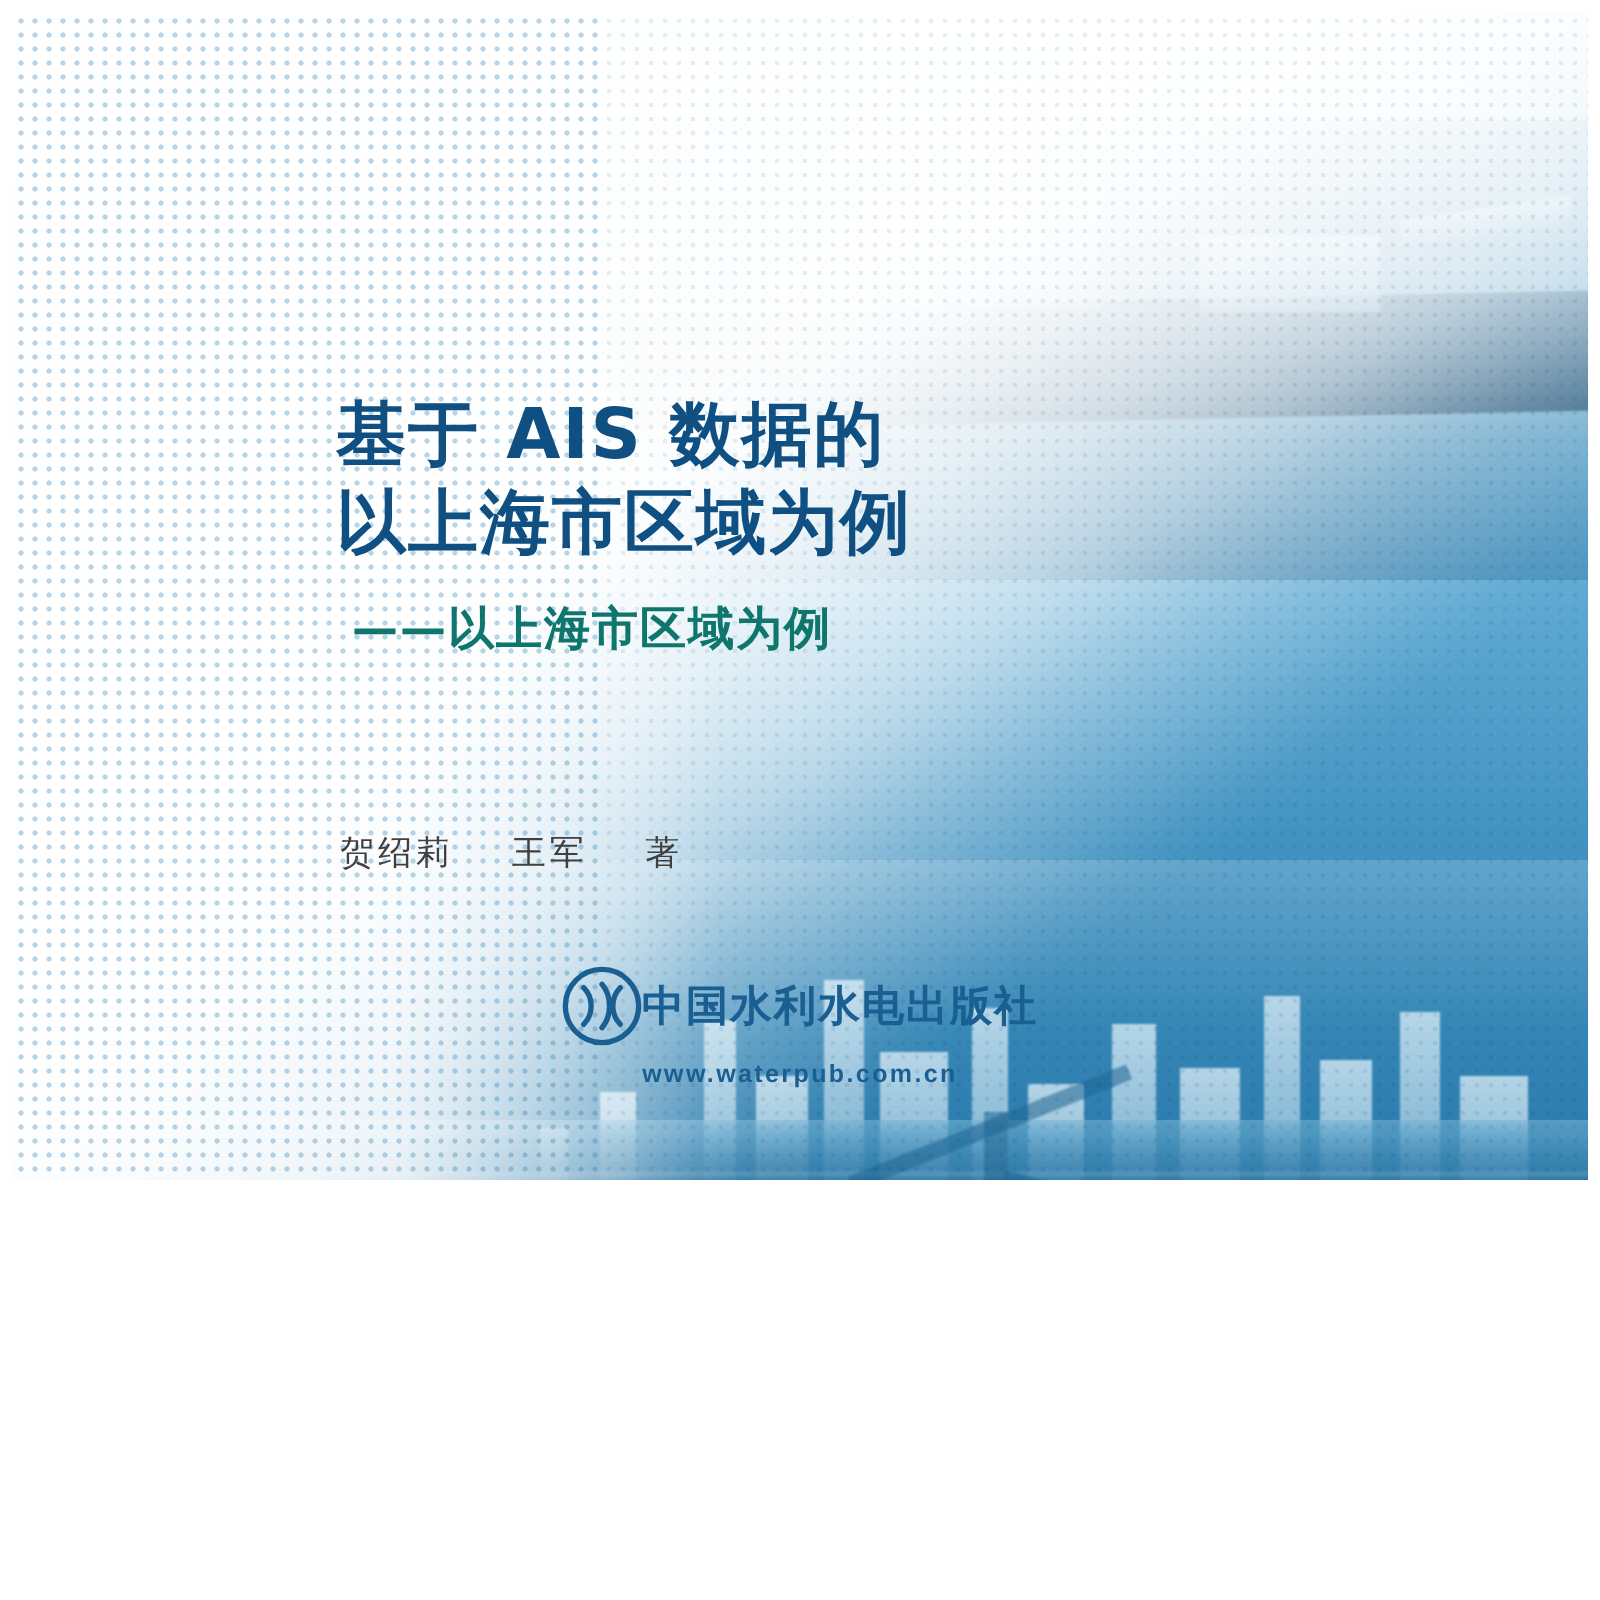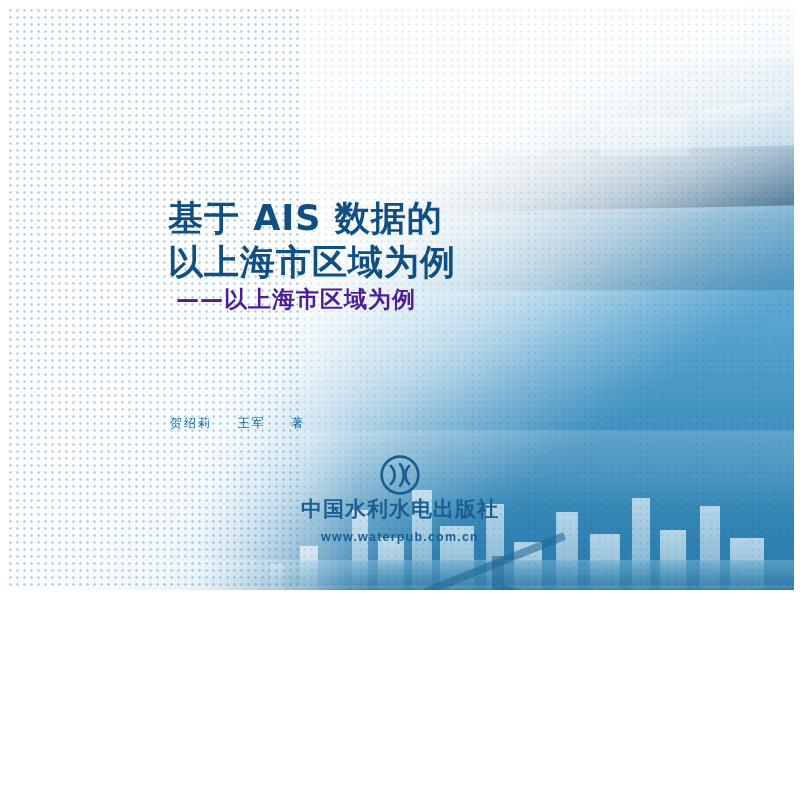--- a/index.html
+++ b/index.html
@@ -187,54 +187,54 @@
   .title-line {
     font-family: "DejaVu Sans", "Liberation Sans", sans-serif;
     font-weight: bold;
     font-size: 35px;
     line-height: 44px;
     color: #0f4f82;
     letter-spacing: 1px;
     white-space: nowrap;
   }
   .subtitle {
+    margin-top: 16px;
     margin-left: 8px;
     font-family: "DejaVu Sans", "Liberation Sans", sans-serif;
     font-weight: bold;
     font-size: 23px;
     line-height: 30px;
-    color: #4c1d95;
+    color: #0f766e;
     letter-spacing: 1px;
     white-space: nowrap;
   }
   .authors {
     position: absolute;
     left: 170px;
     top: 415px;
     font-family: "DejaVu Sans", "Liberation Sans", sans-serif;
-    font-size: 12px;
-    color: #0369a1;
+    font-size: 17px;
+    color: #404040;
     letter-spacing: 2px;
     white-space: nowrap;
   }
   .author-sep { display: inline-block; width: 14px; }
 
   
   .publisher {
     position: absolute;
     left: 0; right: 0;
     bottom: 52px;
     display: flex;
     flex-direction: column;
     align-items: center;
   }
   .pub-row {
     display: flex;
     align-items: center;
-    flex-direction: column;
   }
   .pub-mark {
     width: 40px; height: 40px;
     display: block;
   }
   .pub-name {
     font-family: "DejaVu Sans", "Liberation Sans", sans-serif;
     font-size: 21px;
     font-weight: bold;
     color: #1a5f92;

